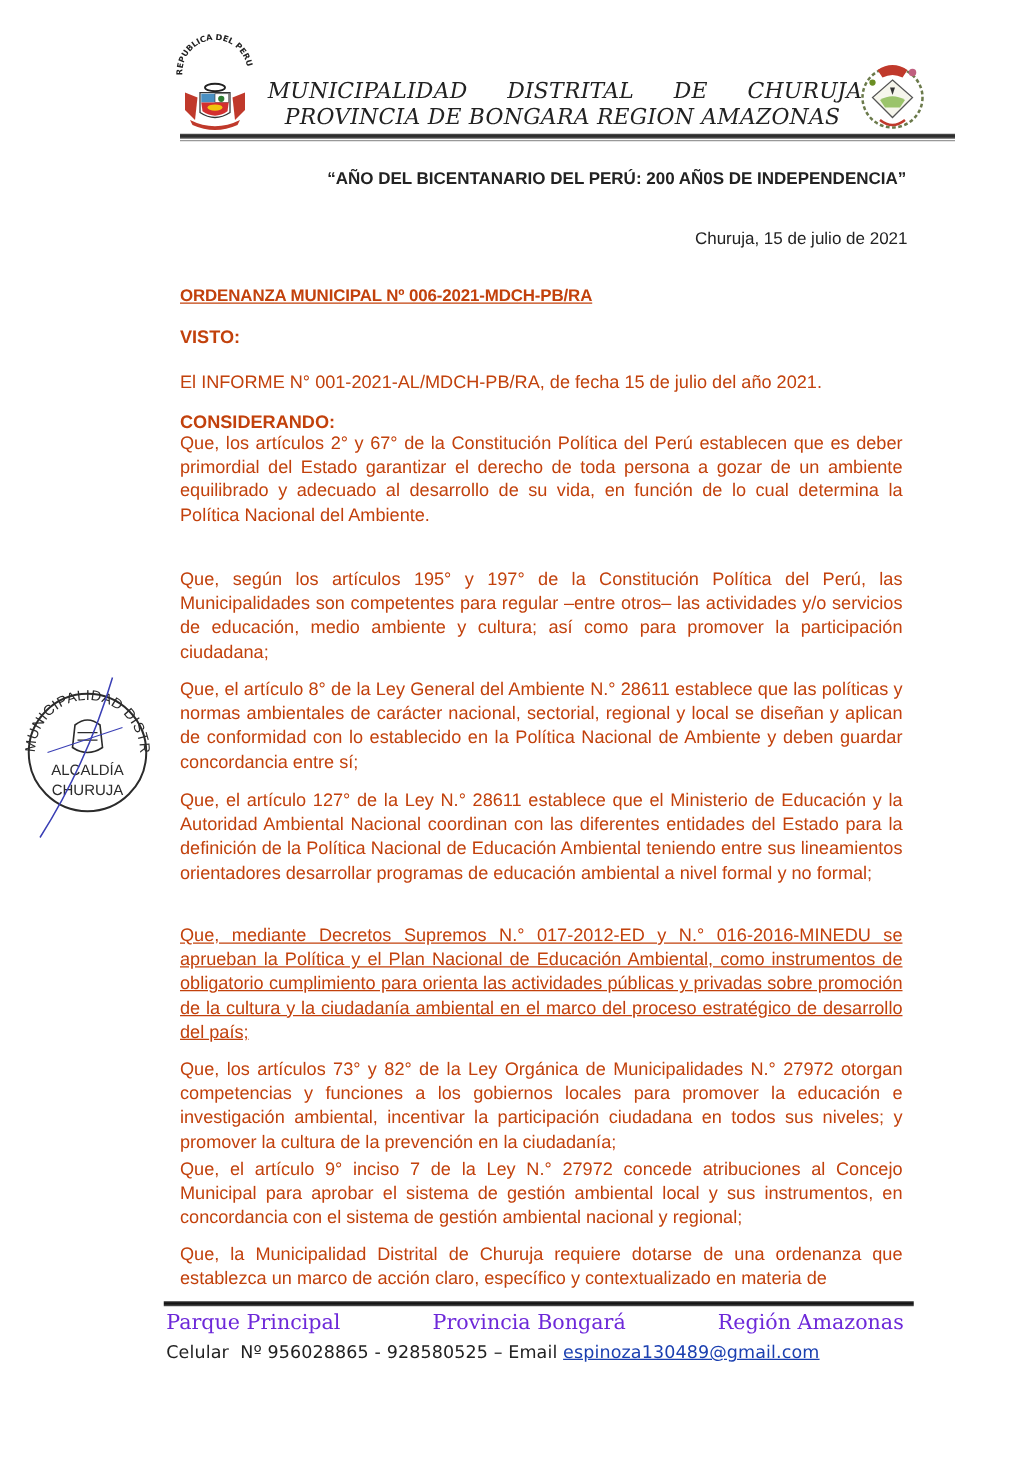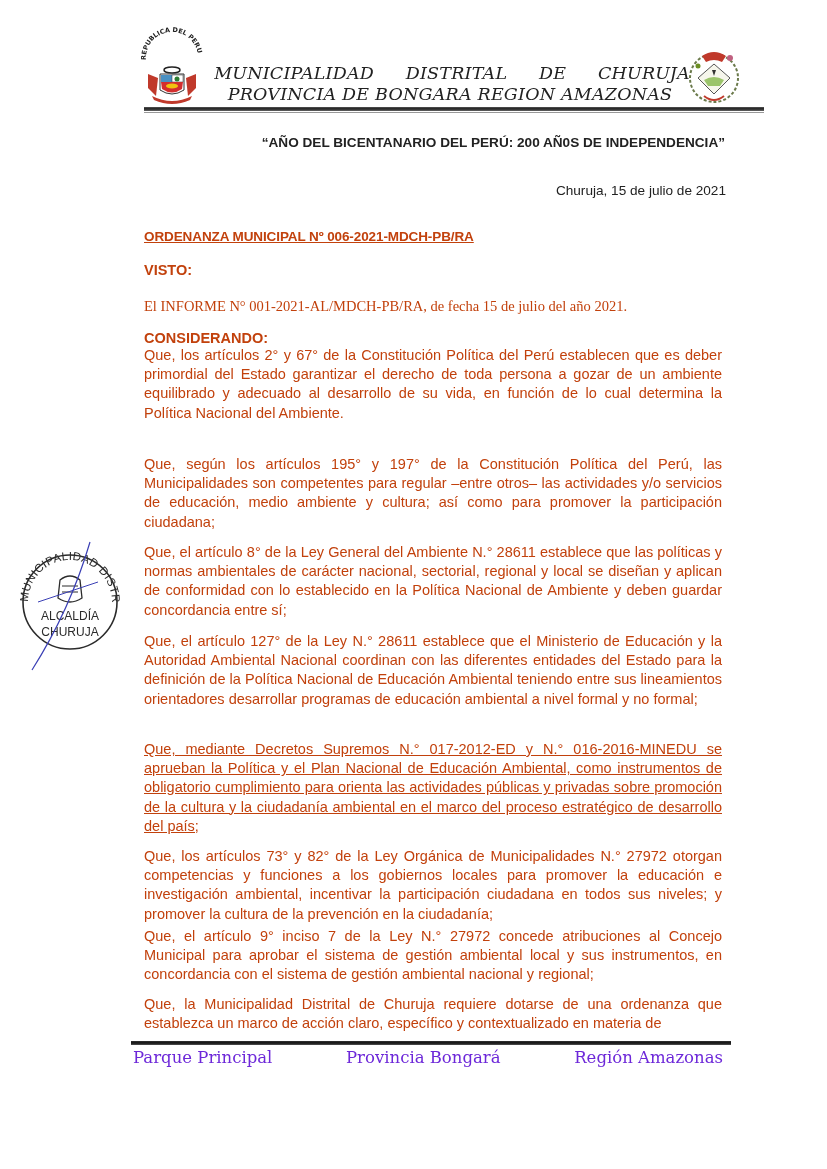--- a/index.html
+++ b/index.html
@@ -20,21 +20,21 @@
 
   .year-motto { position: absolute; left: 140px; top: 135px; width: 585px; text-align: right;
     font-family: "Liberation Sans", sans-serif; font-weight: bold; font-size: 13.6px; color: #222; }
   .date-line { position: absolute; right: 101px; top: 183px;
     font-family: "Liberation Sans", sans-serif; font-size: 13.6px; color: #222; }
 
   .body-text { font-family: "Liberation Sans", sans-serif; font-size: 14.5px; color: #c2410c; }
   .ord-title { position: absolute; left: 144px; top: 229px; font-weight: bold; text-decoration: underline;
     font-size: 13.5px; letter-spacing: -0.1px; }
   .visto { position: absolute; left: 144px; top: 262px; font-weight: bold; font-size: 14.5px; }
-  .informe { position: absolute; left: 144px; top: 298px; font-family: Liberation Serif, serif; }
+  .informe { position: absolute; left: 144px; top: 298px; }
   .considerando { position: absolute; left: 144px; top: 330px; font-weight: bold; font-size: 14.5px; }
 
   .para { position: absolute; left: 144px; width: 578px; text-align: justify; line-height: 19.2px; margin: 0; }
   .p1 { top: 346px; }
   .p2 { top: 455px; }
   .p3 { top: 543px; }
   .p4 { top: 632px; }
   .p5 { top: 740px; text-decoration: underline; }
   .p6 { top: 847px; }
   .p7 { top: 927px; }
@@ -124,13 +124,16 @@
     <path d="M80 2 Q60 70 22 130" fill="none" stroke="#3a3fb5" stroke-width="1.2"></path>
     <path d="M28 62 L88 42" fill="none" stroke="#3a3fb5" stroke-width="1"></path>
   </svg>
 
   <div class="rule-bottom"></div>
   <div class="foot-row">
     <span>Parque Principal</span>
     <span>Provincia Bongará</span>
     <span>Región Amazonas</span>
   </div>
+  <div class="foot-contact">
+    <span style="white-space: pre;">Celular  Nº 956028865 - 928580525 – Email </span><a>espinoza130489@gmail.com</a>
+  </div>
 </div>
 
 </body></html>

